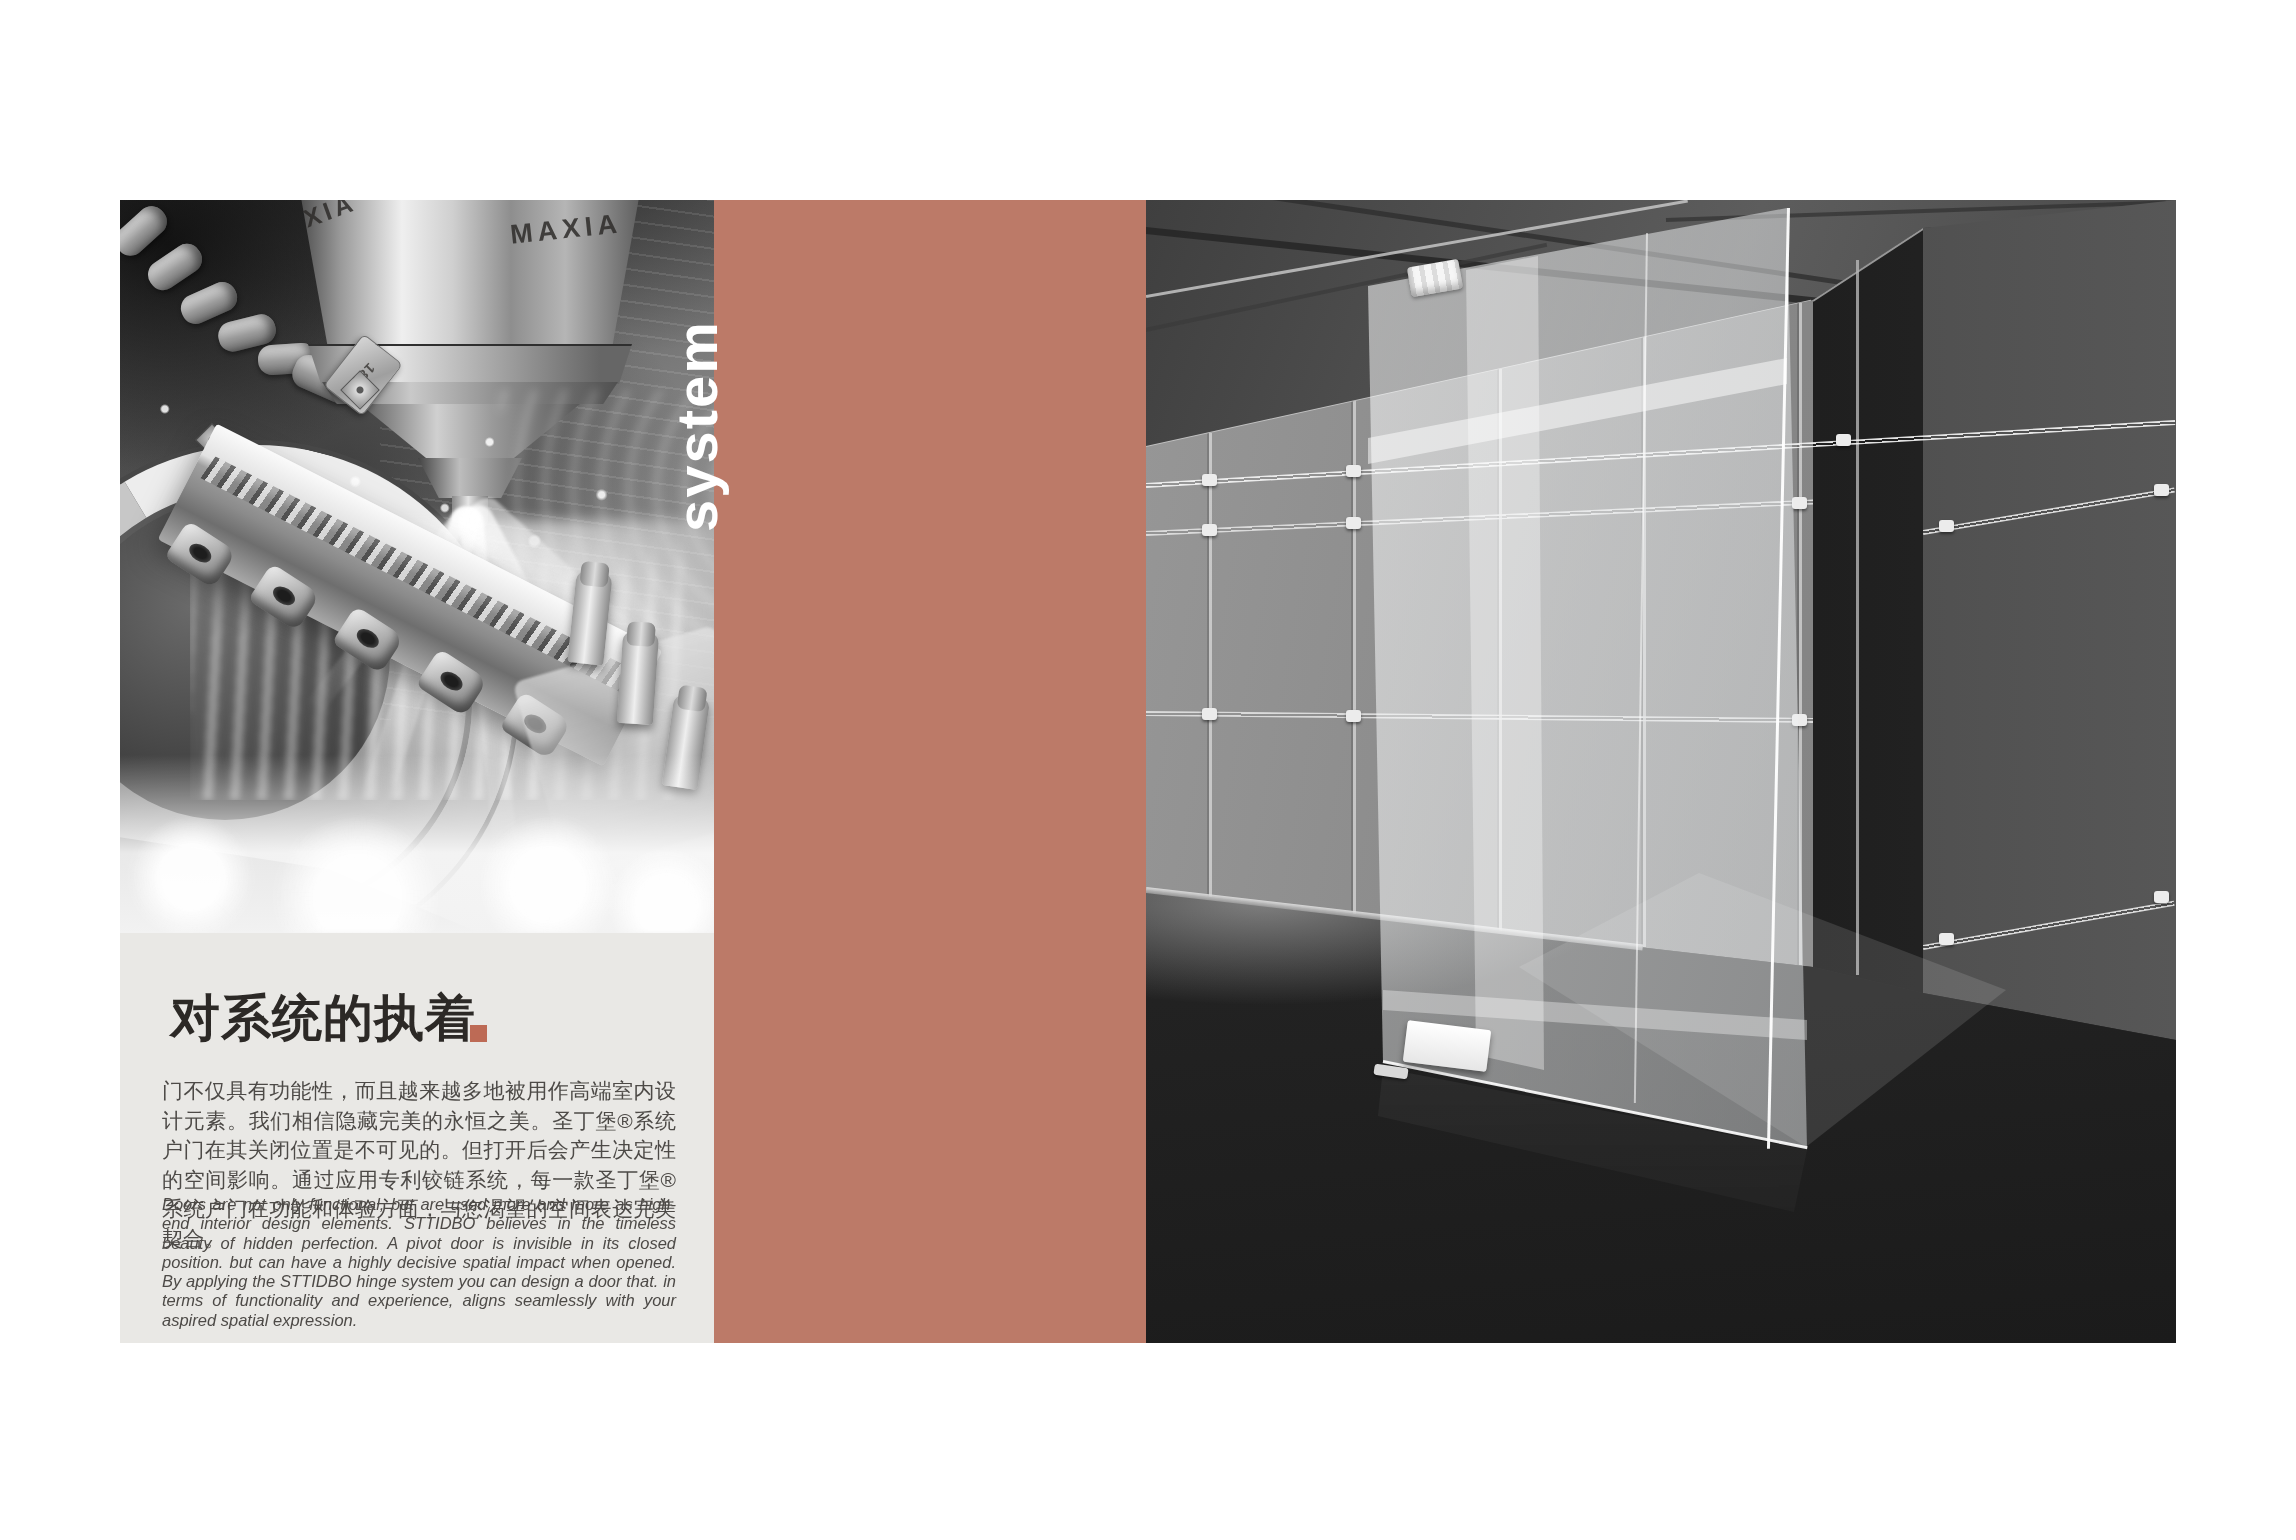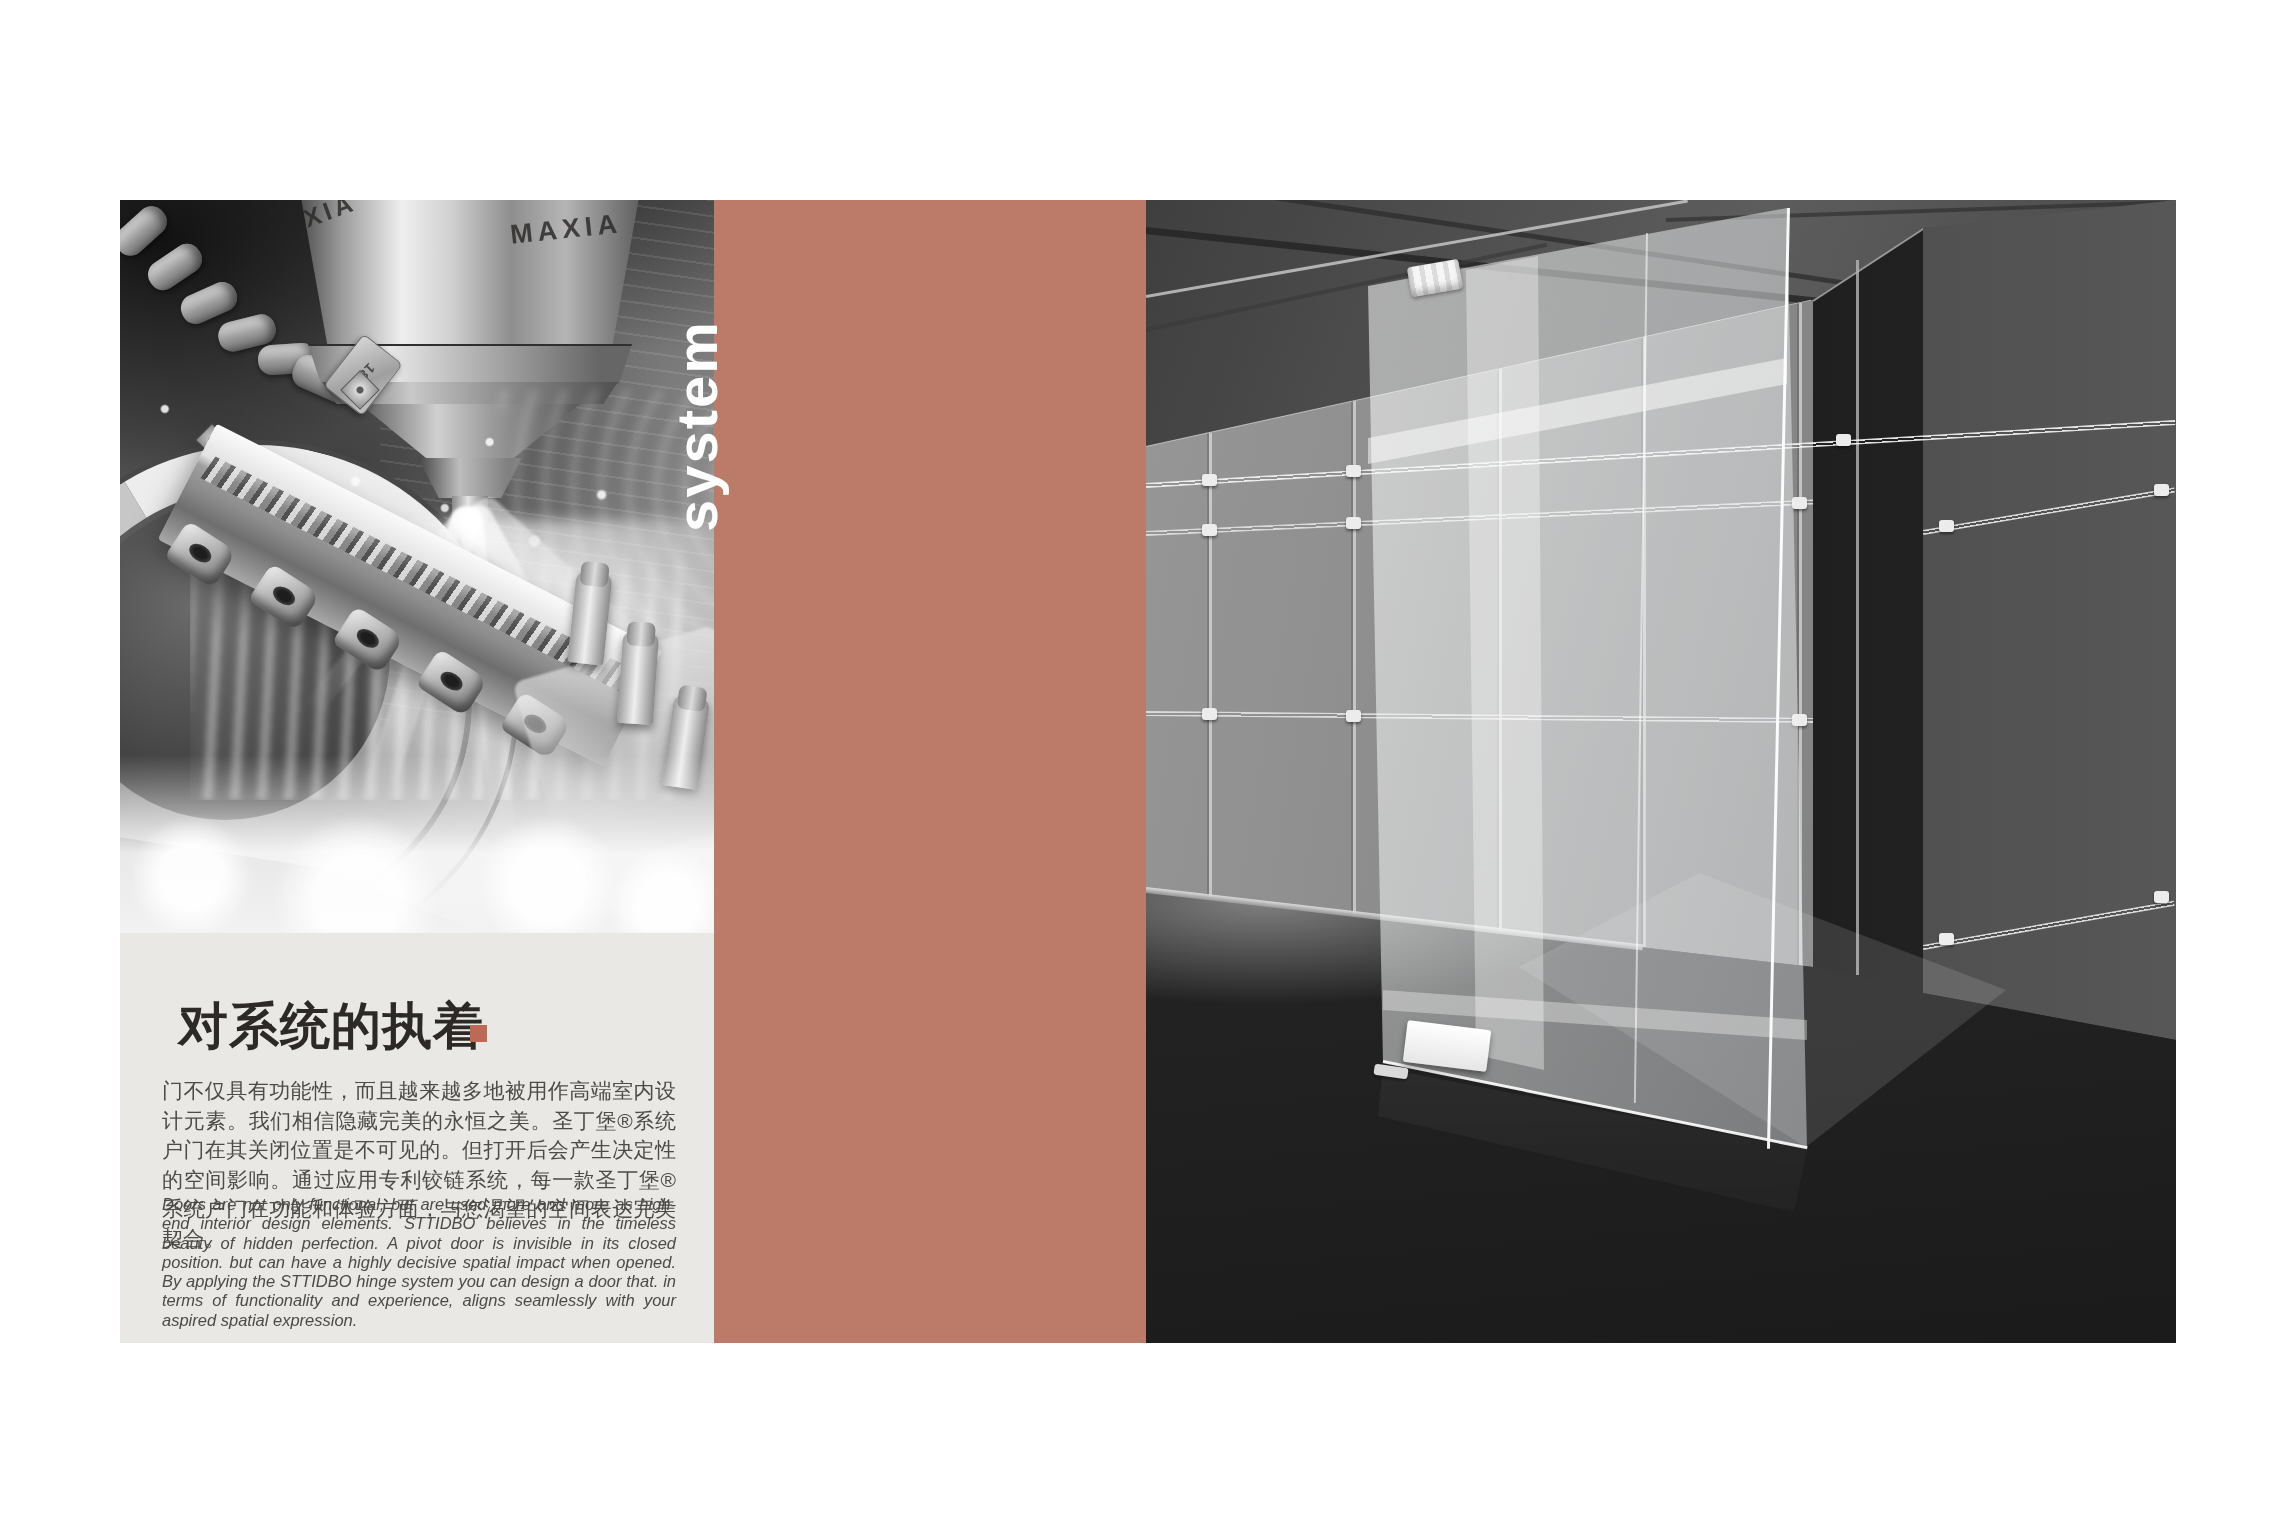--- a/index.html
+++ b/index.html
@@ -88,21 +88,21 @@
       radial-gradient(circle at 42% 52%,#fff 0 3px,transparent 6px),
       radial-gradient(circle at 50% 78%,#fff 0 4px,transparent 7px),
       radial-gradient(circle at 58% 60%,#f4f4f4 0 3px,transparent 5px),
       radial-gradient(circle at 66% 40%,#fff 0 3px,transparent 5px),
       radial-gradient(circle at 74% 70%,#eee 0 4px,transparent 7px),
       radial-gradient(circle at 86% 56%,#fff 0 3px,transparent 6px);}
 
   
   .panel-text{left:120px;top:933px;width:594px;height:410px;background:var(--panel-gray,#e9e8e5);}
   .heading{left:42px;top:52px;font-size:50px;font-weight:bold;letter-spacing:1px;line-height:1;
-    color:var(--heading-text,#2c2926);white-space:nowrap;margin:16px;}
+    color:var(--heading-text,#2c2926);white-space:nowrap;margin:8px;}
   .heading-dot{left:350px;top:92px;width:17px;height:17px;background:var(--accent,#bd6a55);}
   .para-zh{left:42px;top:143px;width:514px;font-size:21px;line-height:29.5px;text-align:justify;
     text-justify:inter-ideograph;color:var(--body-text,#4d4a47);margin:0;}
   .para-en{left:42px;top:262px;width:514px;font-size:16.5px;line-height:19.3px;font-style:italic;
     text-align:justify;color:var(--body-text,#4d4a47);margin:0;}
 
   
   .band{left:714px;top:200px;width:432px;height:1143px;background:var(--terracotta,#bc7a68);}
   .vertical-label{left:14px;top:270px;width:295px;height:62px;transform:rotate(-90deg);
     transform-origin:left bottom;font-size:58px;font-weight:bold;color:#fff;letter-spacing:2px;

